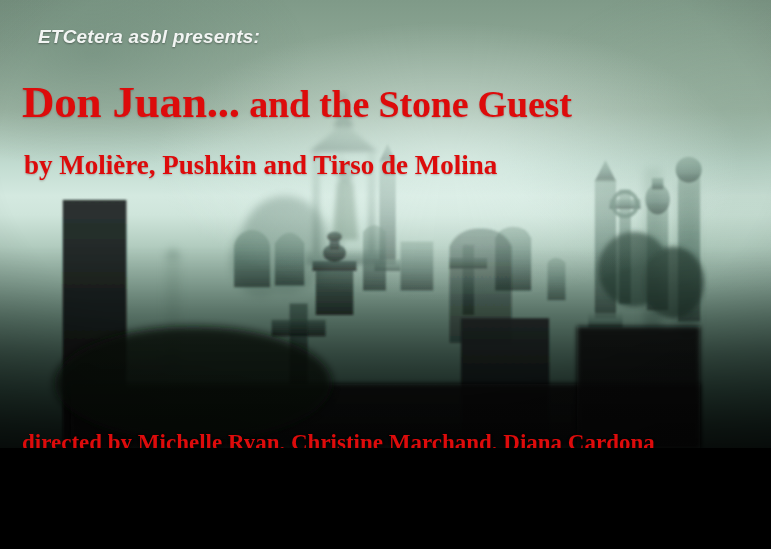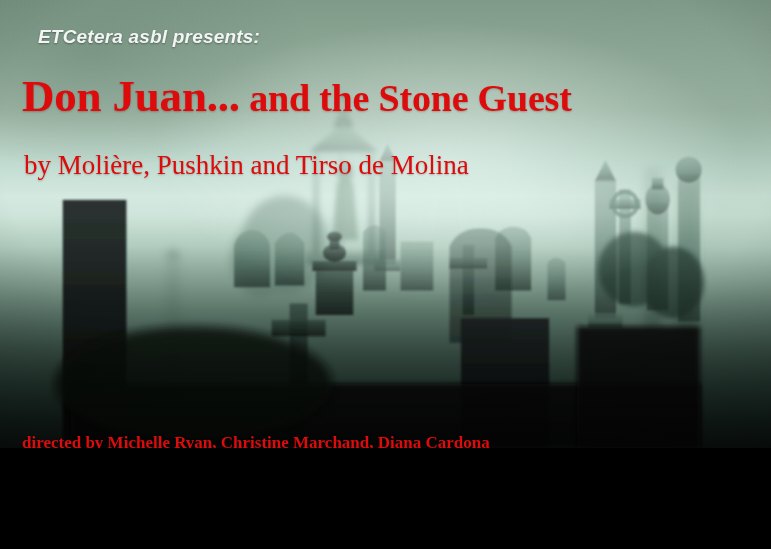--- a/index.html
+++ b/index.html
@@ -64,44 +64,44 @@
     font-size:19px; color:#f2f5f3;
     letter-spacing:.2px;
     text-shadow:0 1px 2px rgba(0,0,0,.35);
   }
 
   #title{
     left:22px; top:74px;
     font-weight:bold;
     color:#dd0b0b;
     font-size:42px;
-    line-height:44px;
+    line-height:56px;
     letter-spacing:-.2px;
     text-shadow:0 1px 2px rgba(60,0,0,.25);
   }
   #title .big{ font-size:45px; }
   #title .small{ font-size:38px; }
 
   #authors{
     left:24px; top:150px;
-    font-weight:normal;
+    font-weight:bold;
     color:#dd0b0b;
     font-size:27px;
     text-shadow:0 1px 2px rgba(60,0,0,.25);
   }
 
   #credits{
     left:22px; top:375px;
     line-height:27px;
   }
   #credits .red{
     display:block;
     color:#dd0b0b;
     font-weight:bold;
-    font-size:17px;
+    font-size:23px;
     text-shadow:0 1px 3px rgba(0,0,0,.45);
   }
 </style>
 </head>
 <body>
 
 <div id="poster">
 
   <div class="bg-layer" id="bg-base"></div>
 

